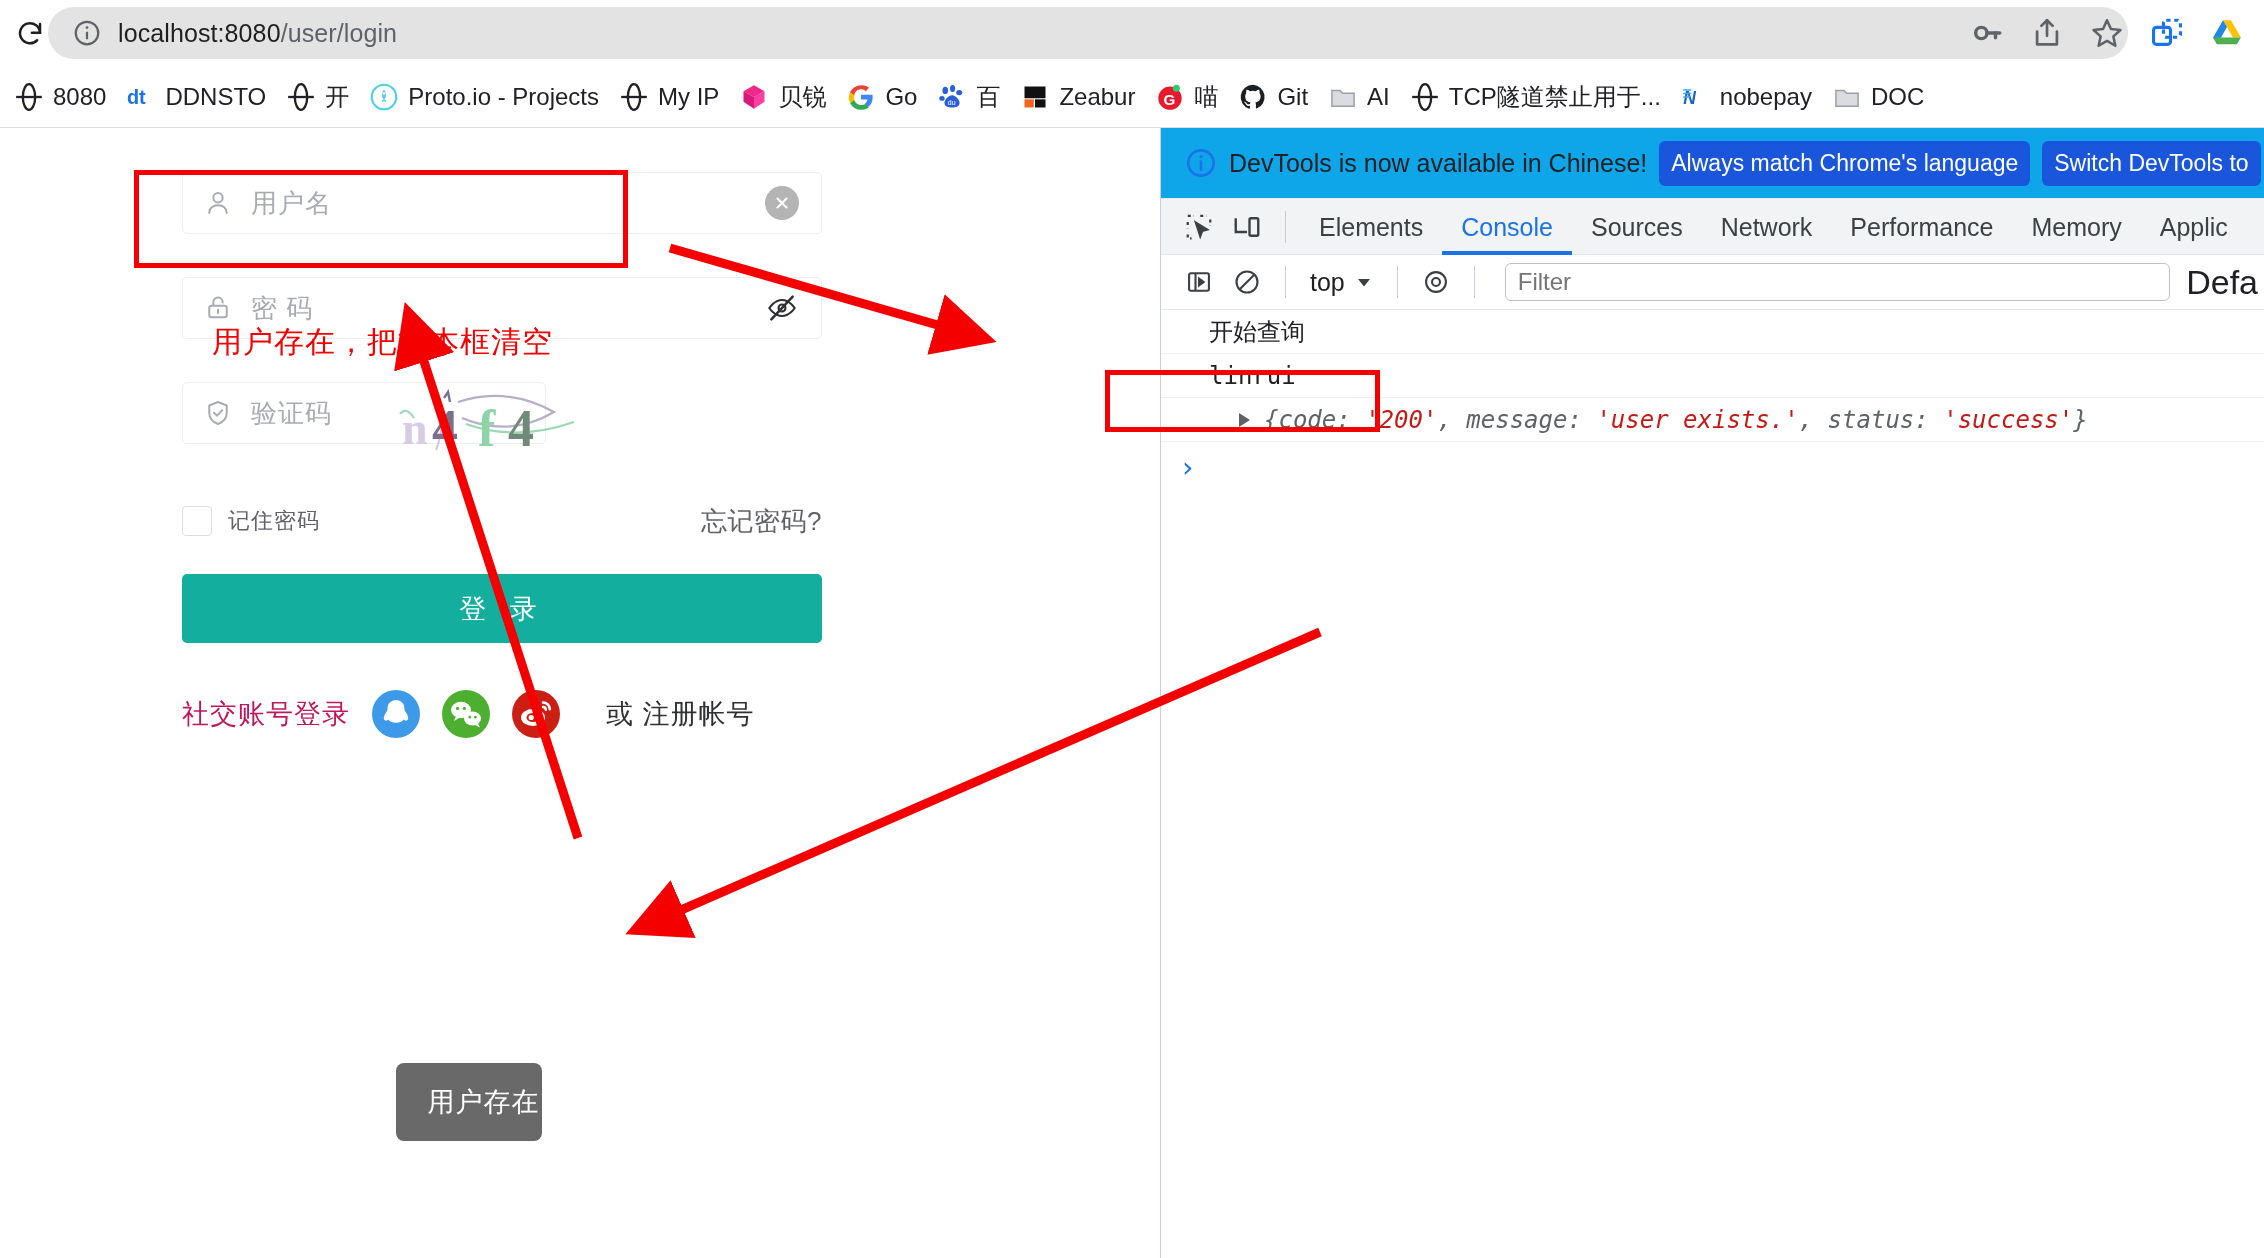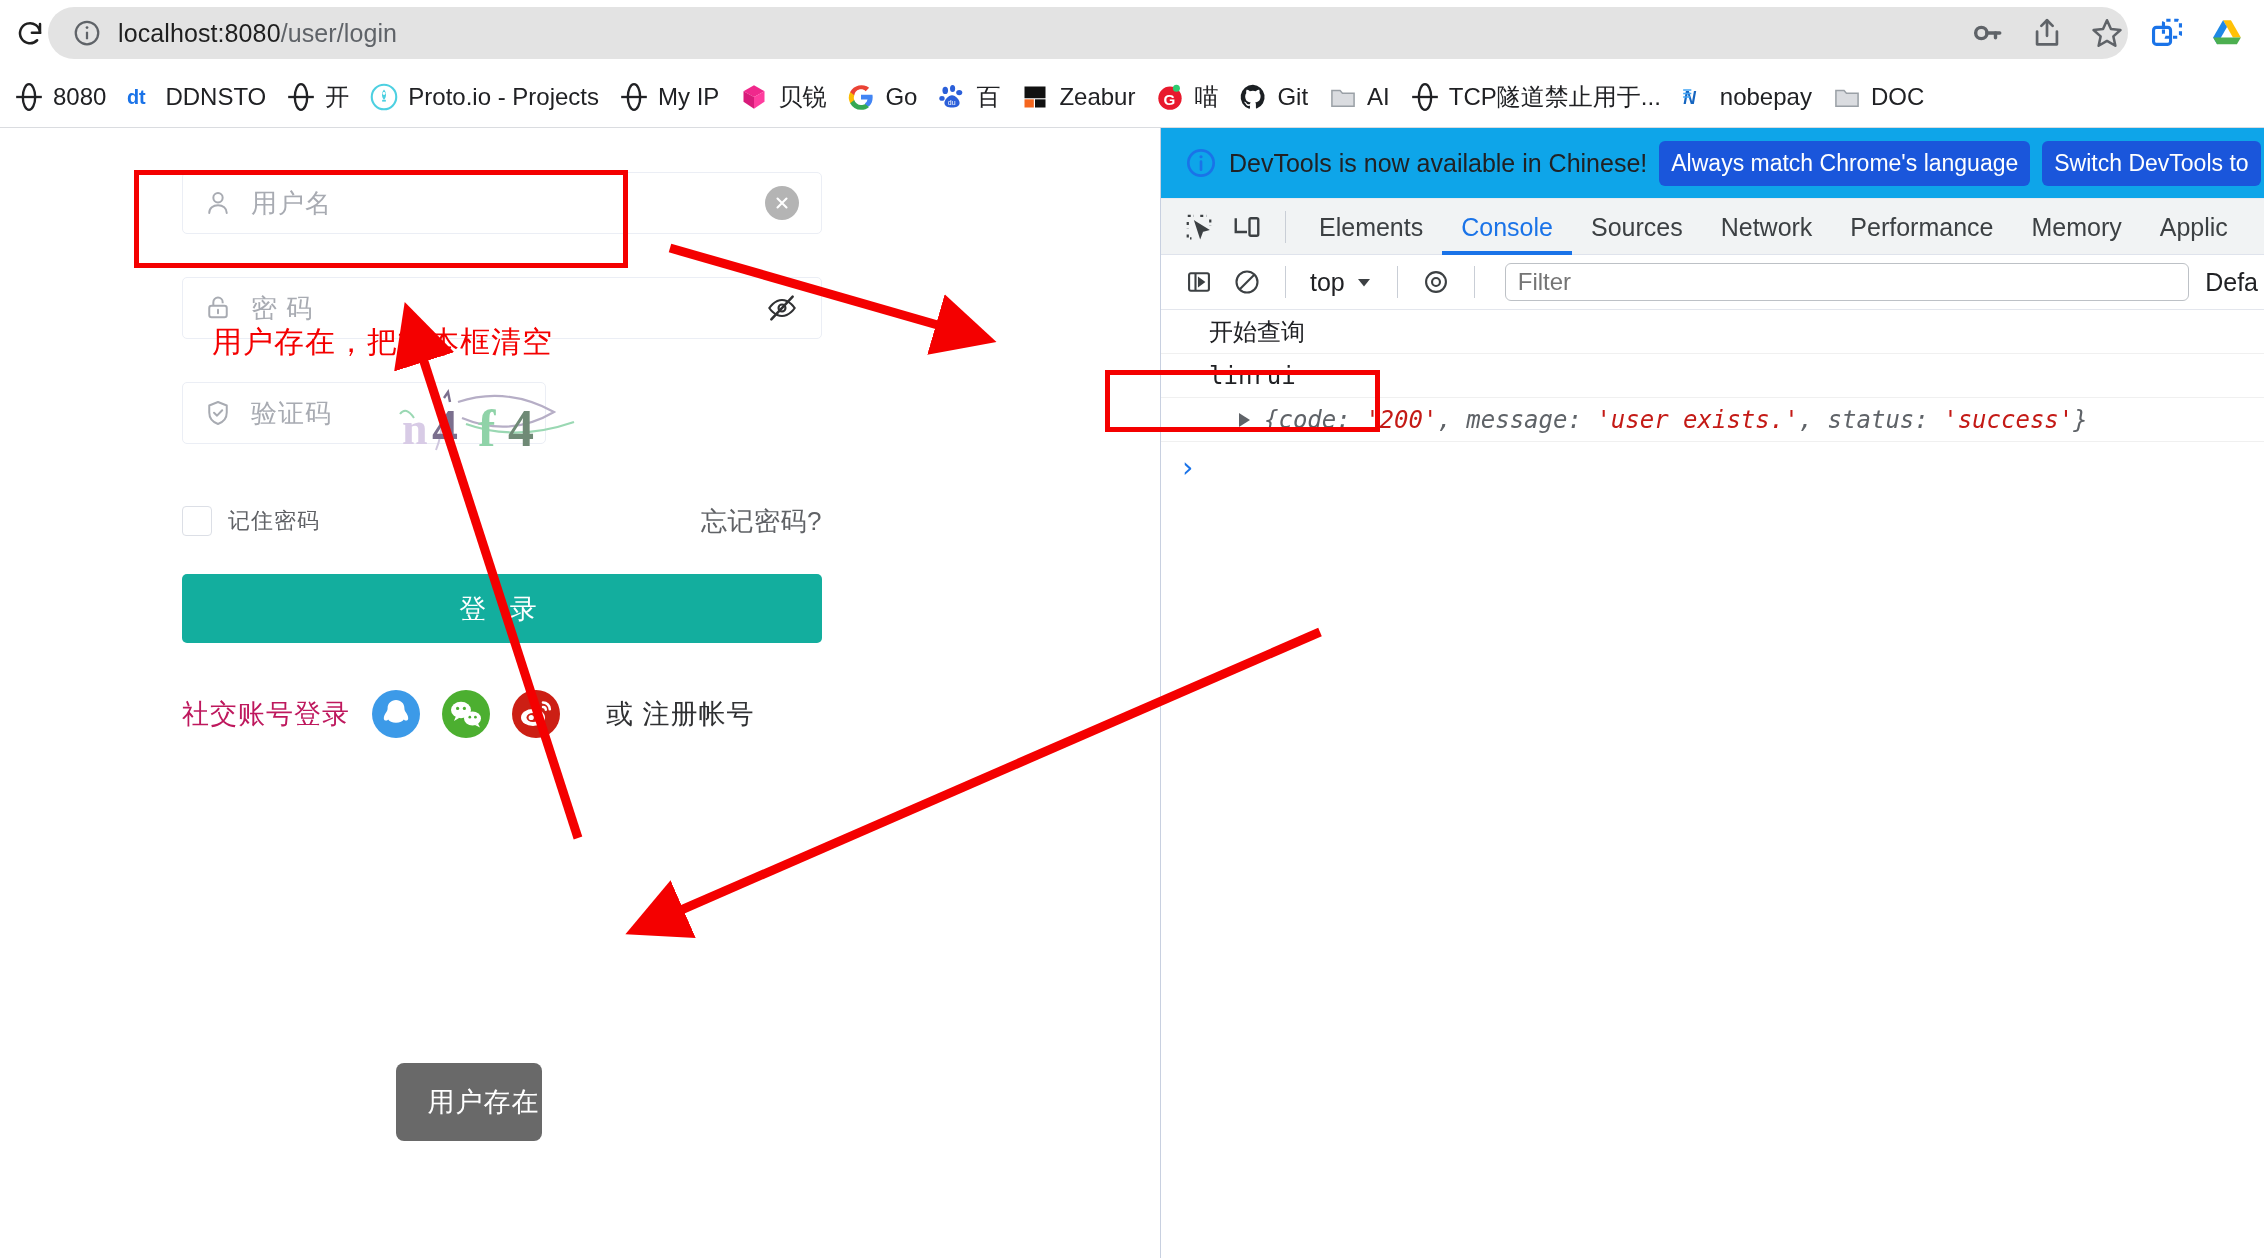--- a/index.html
+++ b/index.html
@@ -209,21 +209,21 @@
     font-size: 25px; color: #202124; display: flex;
     align-items: center; gap: 10px; padding: 0 10px; cursor: pointer;
   }
   .dt-filter {
     flex: 1; height: 38px; margin: 0 16px;
     border: 1px solid #bdc1c6; border-radius: 6px;
     font-size: 24px; color: #80868b; padding: 0 12px;
     font-family: "Liberation Sans", sans-serif;
     background: #ffffff; outline: none; min-width: 0;
   }
-  .dt-levels { font-size: 25px; color: #202124; white-space: nowrap; padding-right: 6px; }
+  .dt-levels { font-size: 34px; color: #202124; white-space: nowrap; padding-right: 6px; }
   .console-rows { background: #ffffff; }
   .c-row {
     min-height: 44px; display: flex; align-items: center;
     padding-left: 48px; font-family: "DejaVu Sans Mono", monospace;
     font-size: 24px; color: #202124; border-bottom: 1px solid #f0f0f0;
   }
   .c-row.first { border-top: none; }
   .c-obj { display: flex; align-items: center; padding-left: 30px; }
   .c-arrow {
     display: inline-block; width: 0; height: 0;

